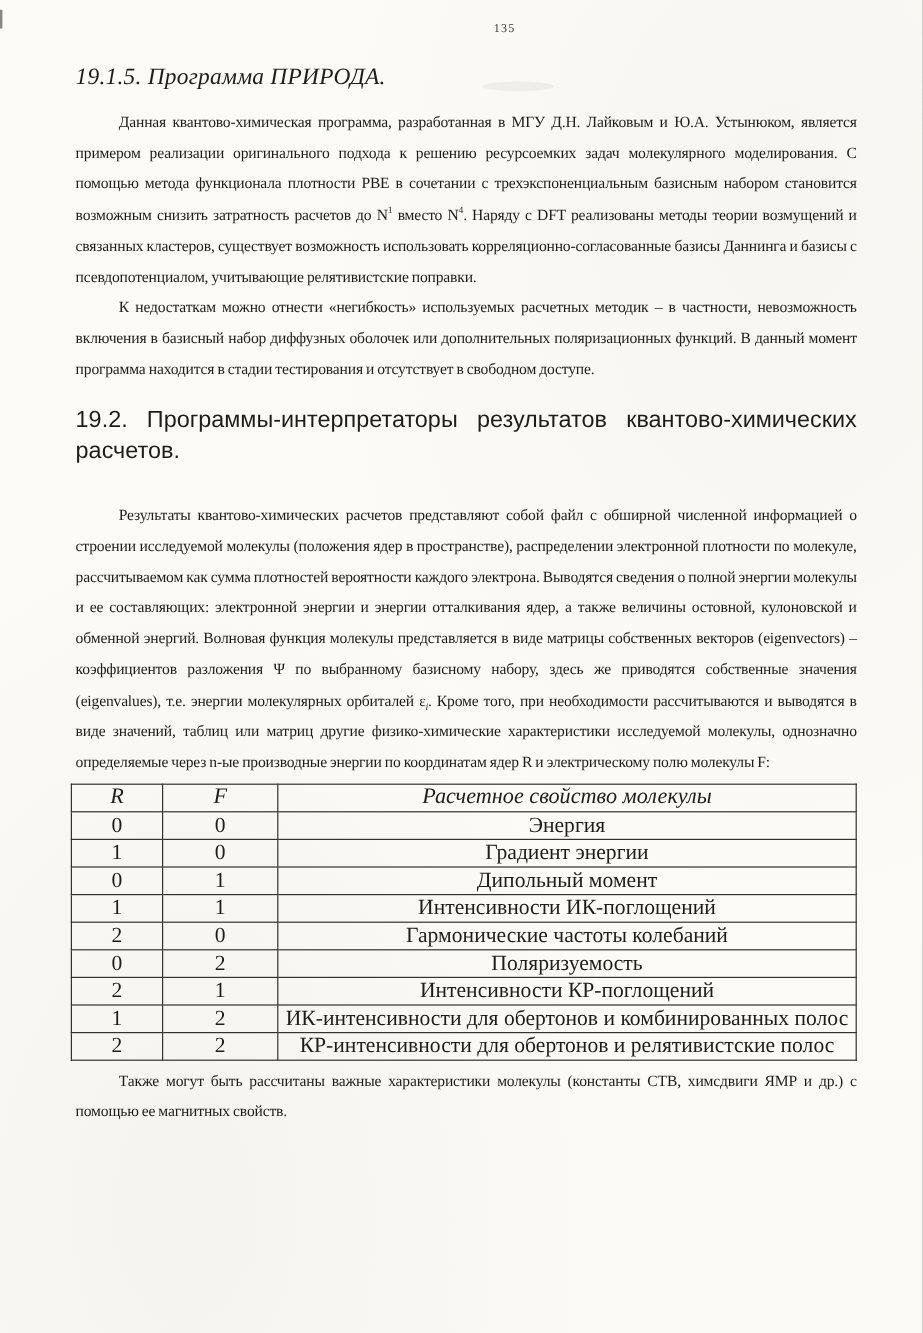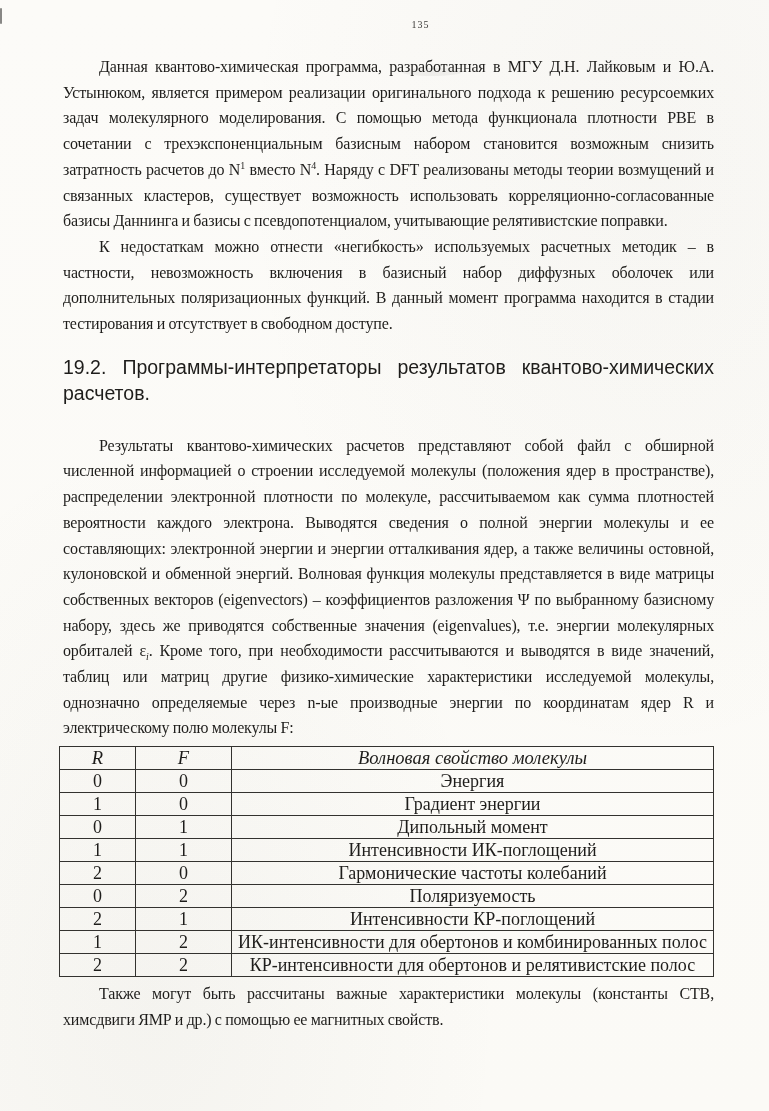--- a/index.html
+++ b/index.html
@@ -27,21 +27,21 @@
     font-size: 19.5px; font-weight: normal; font-style: italic;
     margin: 0 0 13px 0; letter-spacing: 0.2px;
   }
   .h-sans {
     font-family: "Liberation Sans", sans-serif;
     font-size: 19.5px; font-weight: normal; line-height: 26px;
     margin: 17px 0 27px 0;
     text-align: justify;
   }
   .para {
-    font-size: 16px; line-height: 25.7px;
+    font-size: 13px; line-height: 25.7px;
     text-align: justify; text-indent: 36px;
     margin: 0;
     letter-spacing: -0.15px; word-spacing: -0.5px;
   }
   .sg-i { }
   .sg-sup { vertical-align: super; font-size: 0.62em; line-height: 0; }
   .sg-sub { vertical-align: sub; font-size: 0.62em; line-height: 0; font-style: italic; }
   table.props {
     border-collapse: collapse;
     width: 655px; margin: 5px 0 0 -4px;
@@ -72,40 +72,41 @@
 <body>
 
 <div class="page">
   <div class="artifact-left"></div>
   <div class="artifact-smudge"></div>
 
   <div class="page-number">135</div>
 
   <div class="content">
 
+    <h2 class="h-italic">19.1.5. Программа ПРИРОДА.</h2>
 
     <p class="para"><span>Данная квантово-химическая программа, разработанная в МГУ Д.Н. Лайковым и Ю.А. Устынюком, является примером реализации оригинального подхода к решению ресурсоемких задач молекулярного моделирования. С помощью метода функционала плотности PBE в сочетании с трехэкспоненциальным базисным набором становится возможным снизить затратность расчетов до N</span><span class="sg-sup">1</span><span> вместо N</span><span class="sg-sup">4</span><span>. Наряду с DFT реализованы методы теории возмущений и связанных кластеров, существует возможность использовать корреляционно-согласованные базисы Даннинга и базисы с псевдопотенциалом, учитывающие релятивистские поправки.</span></p>
 
     <p class="para"><span>К недостаткам можно отнести «негибкость» используемых расчетных методик – в частности, невозможность включения в базисный набор диффузных оболочек или дополнительных поляризационных функций. В данный момент программа находится в стадии тестирования и отсутствует в свободном доступе.</span></p>
 
     <h2 class="h-sans">19.2. Программы-интерпретаторы результатов квантово-химических расчетов.</h2>
 
     <p class="para"><span>Результаты квантово-химических расчетов представляют собой файл с обширной численной информацией о строении исследуемой молекулы (положения ядер в пространстве), распределении электронной плотности по молекуле, рассчитываемом как сумма плотностей вероятности каждого электрона. Выводятся сведения о полной энергии молекулы и ее составляющих: электронной энергии и энергии отталкивания ядер, а также величины остовной, кулоновской и обменной энергий. Волновая функция молекулы представляется в виде матрицы собственных векторов (</span><span class="sg-i">eigenvectors</span><span>) – коэффициентов разложения Ψ по выбранному базисному набору, здесь же приводятся собственные значения (</span><span class="sg-i">eigenvalues</span><span>), т.е. энергии молекулярных орбиталей </span><span class="sg-i">ε</span><span class="sg-sub">i</span><span>. Кроме того, при необходимости рассчитываются и выводятся в виде значений, таблиц или матриц другие физико-химические характеристики исследуемой молекулы, однозначно определяемые через </span><span class="sg-i">n</span><span>-ые производные энергии по координатам ядер </span><span class="sg-i">R</span><span> и электрическому полю молекулы </span><span class="sg-i">F</span><span>:</span></p>
 
     <table class="props">
       <colgroup>
         <col class="c1">
           <col class="c2">
           <col class="c3">
       </colgroup>
       <thead>
         <tr>
           <th>R</th>
           <th>F</th>
-          <th>Волновая свойство молекулы</th>
+          <th>Расчетное свойство молекулы</th>
         </tr>
       </thead>
       <tbody>
           <tr>
             <td>0</td>
             <td>0</td>
             <td>Энергия</td>
           </tr>
           <tr>
             <td>1</td>

